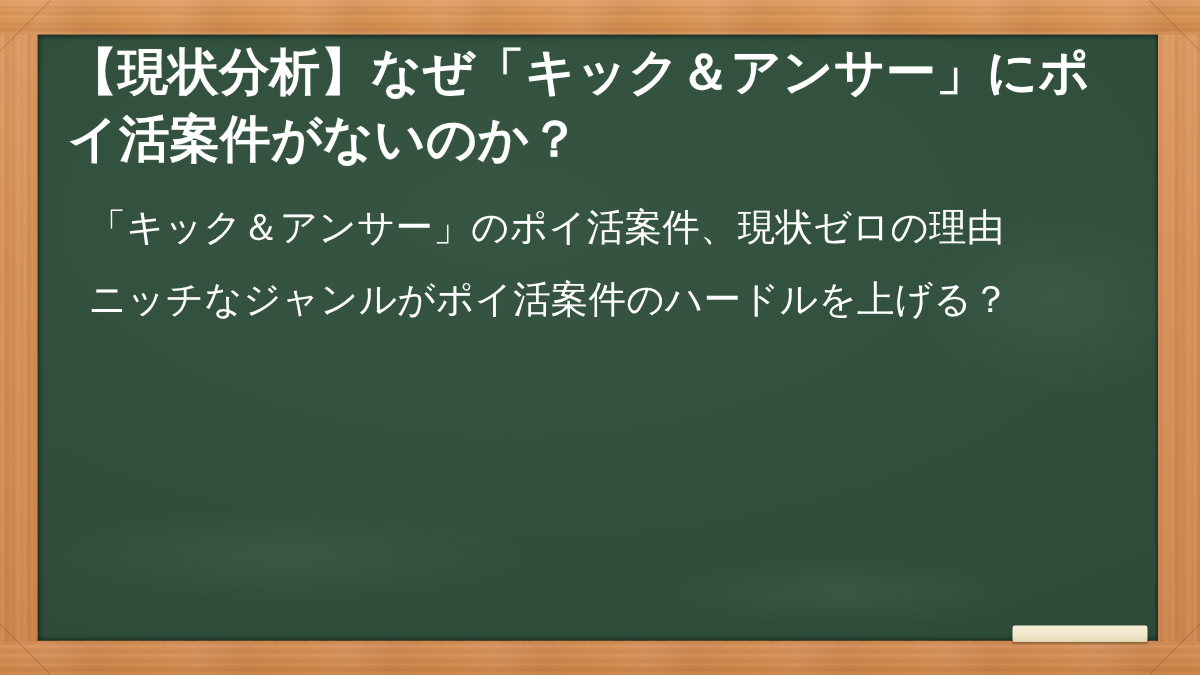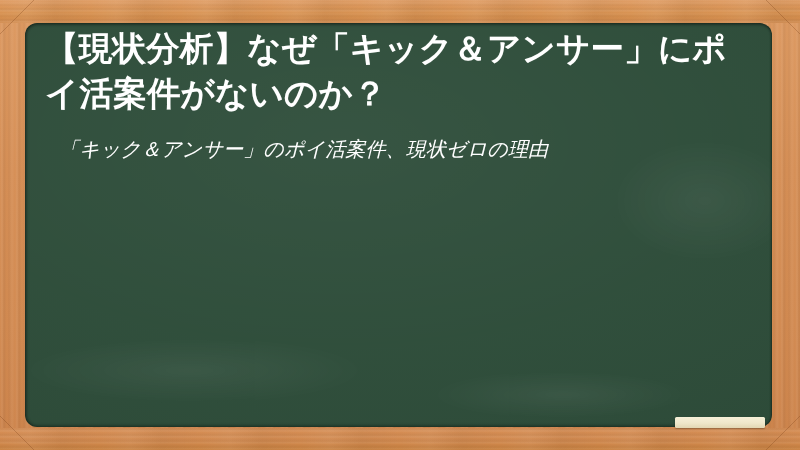--- a/index.html
+++ b/index.html
@@ -127,21 +127,20 @@
         rgba(255,255,255,0.012) 45%,
         rgba(0,0,0,0.06) 100%
       ),
       #2e4d3a;
     box-shadow:
       inset 0 2px 3px rgba(0,0,0,0.32),
       inset 2px 0 3px rgba(0,0,0,0.22),
       inset -1px 0 2px rgba(0,0,0,0.18),
       inset 0 -2px 3px rgba(0,0,0,0.20);
     overflow: hidden;
-    border-radius: 12px;
   }
 
   
   .board-dust {
     position: absolute;
     inset: 0;
     pointer-events: none;
     opacity: 0.055;
     background:
       radial-gradient(ellipse 34% 12% at 22% 86%, #ffffff 0%, rgba(255,255,255,0) 72%),
@@ -171,28 +170,27 @@
   }
 
   .toc {
     margin: 20px 0 0 0;
     padding: 0;
     list-style: none;
   }
 
   .toc-item {
     color: #ffffff;
-    font-size: 20px;
+    font-size: 25px;
     font-weight: 400;
     line-height: 1.35;
     letter-spacing: 0.15px;
     margin: 0 0 14px 0;
     padding: 0 0 0 14px;
     text-shadow: 0 0 1px rgba(255,255,255,0.12);
-    font-style: italic;
   }
   .toc-item:last-child { margin-bottom: 0; }
 
   
   .chalk {
     position: absolute;
     left: 675px;
     top: 417px;
     width: 90px;
     height: 11px;
@@ -216,20 +214,21 @@
 
   <div class="board">
     <div class="board-dust"></div>
 
     <div class="content">
 
       <h1 class="title">【現状分析】なぜ「キック＆アンサー」にポイ活案件がないのか？</h1>
 
       <ul class="toc">
         <li class="toc-item">「キック＆アンサー」のポイ活案件、現状ゼロの理由</li>
+        <li class="toc-item">ニッチなジャンルがポイ活案件のハードルを上げる？</li>
       </ul>
 
     </div>
   </div>
 
   <div class="chalk"></div>
 
 </div>
 
 </body></html>

